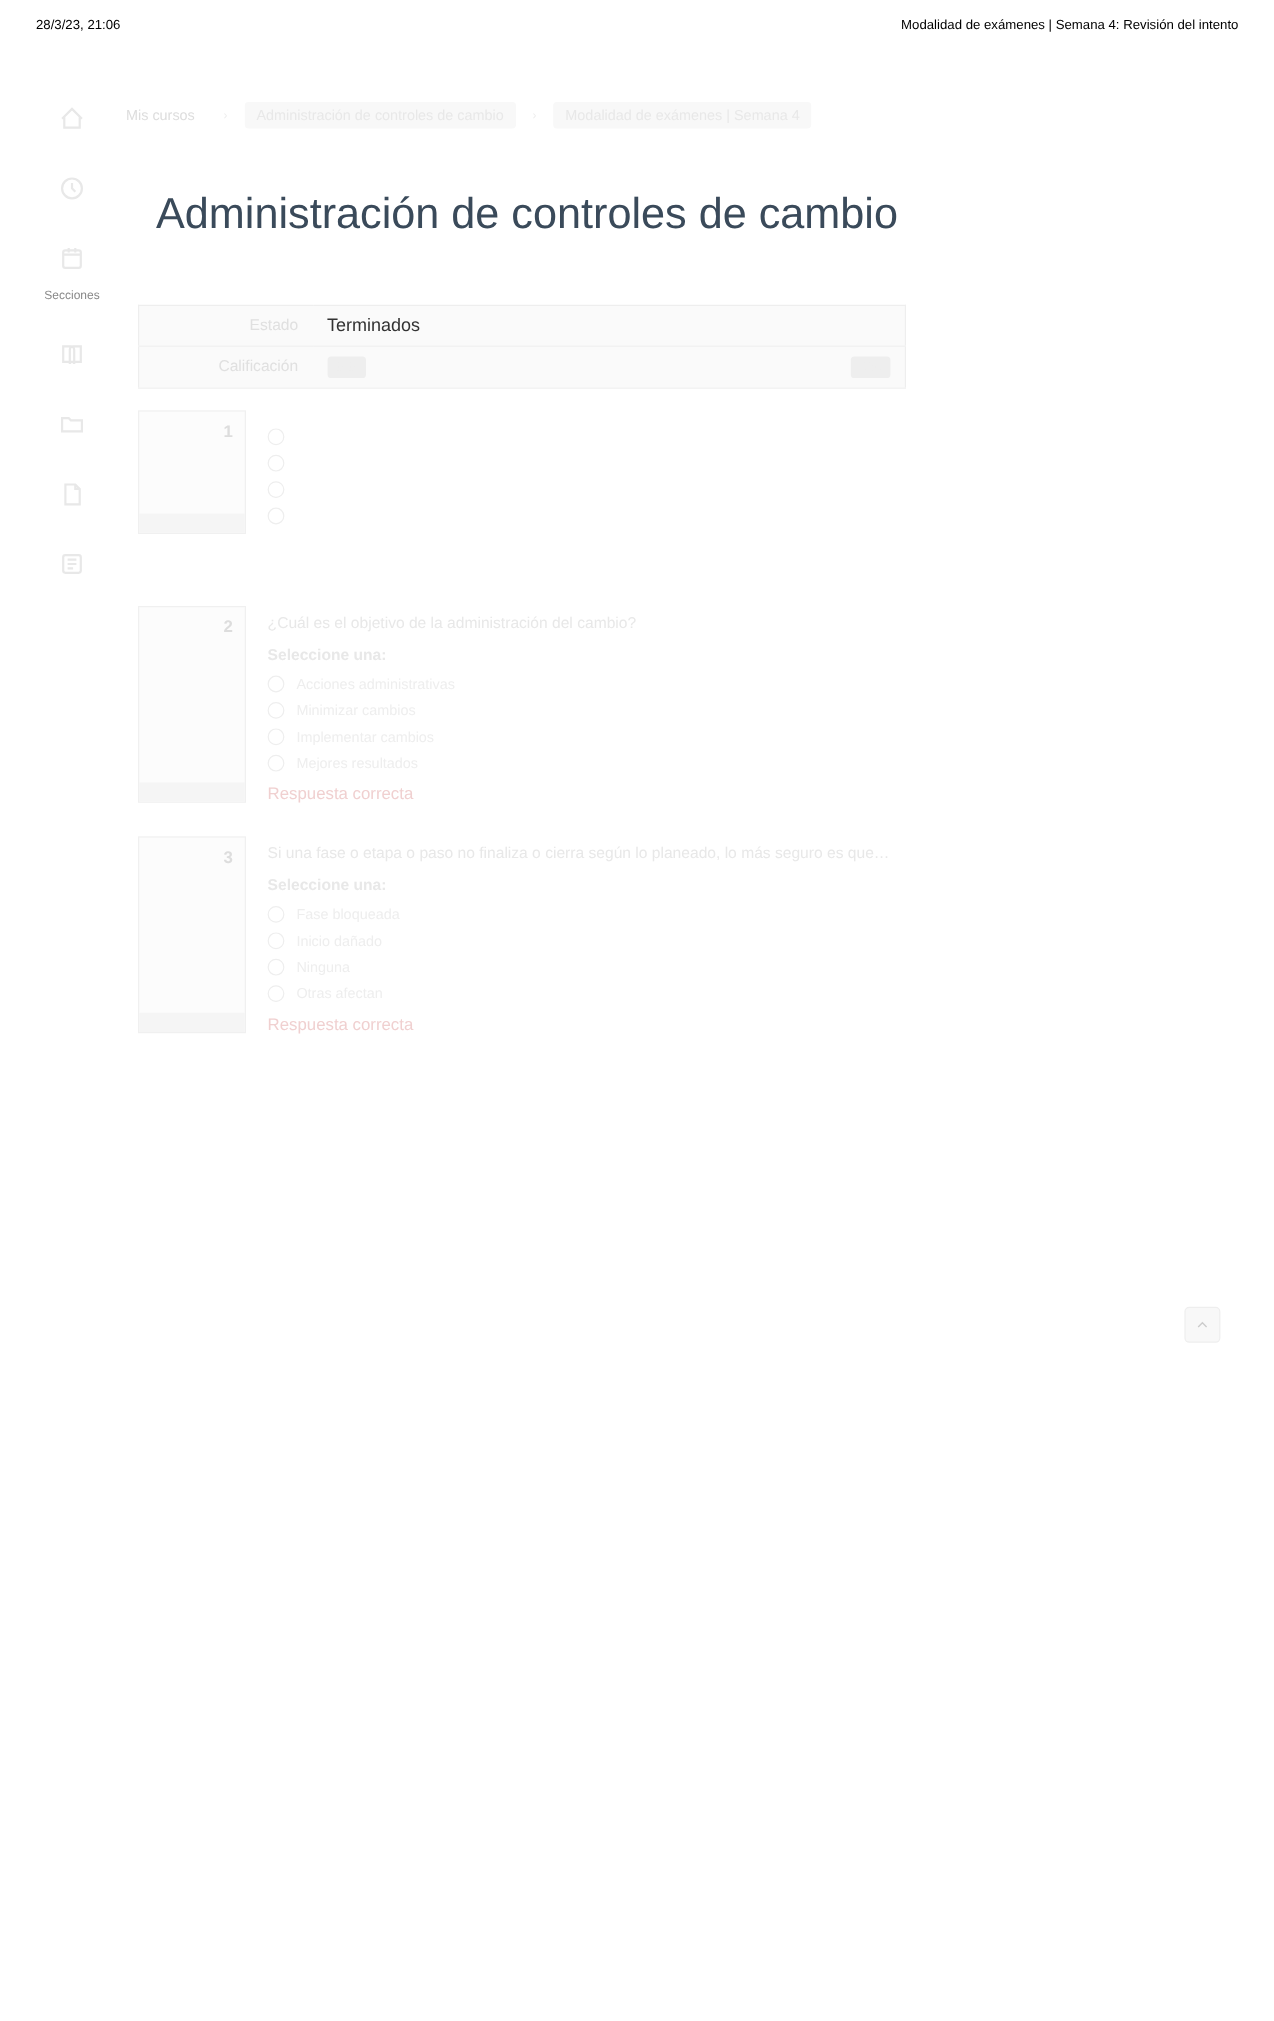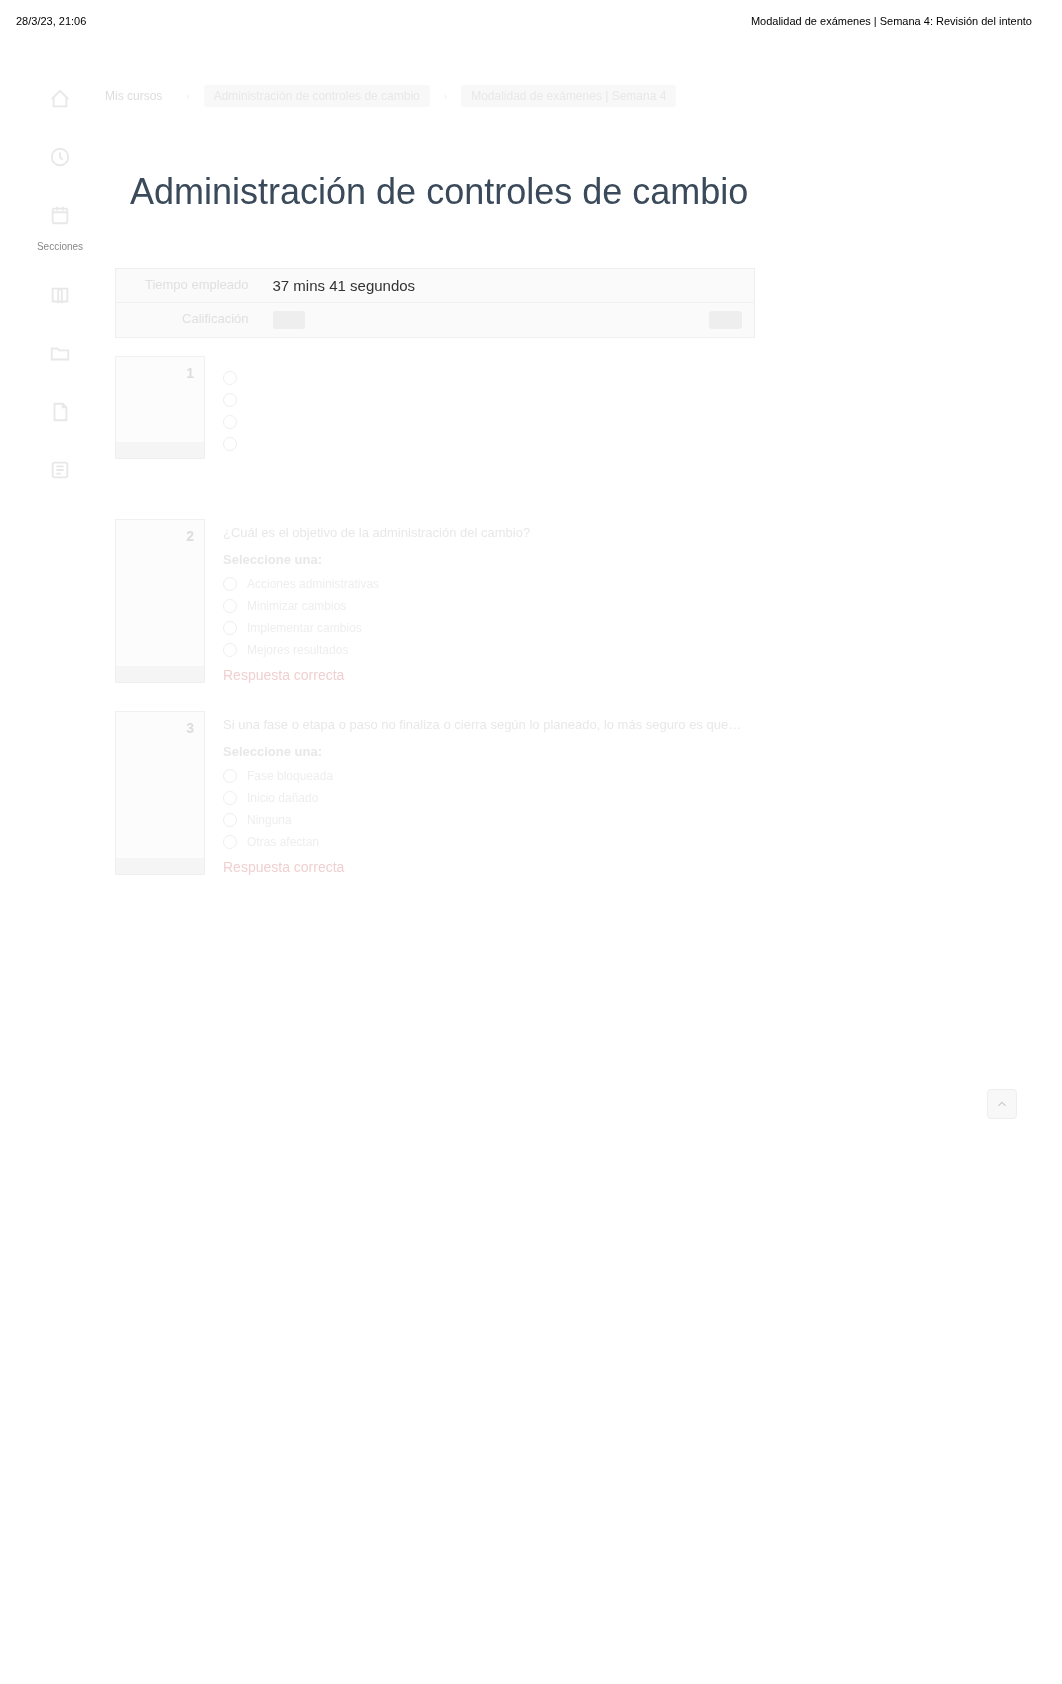--- a/index.html
+++ b/index.html
@@ -12,21 +12,21 @@
       background: #ffffff;
       width: 1062px;
       height: 1684px;
       position: relative;
       font-size: 14px;
       color: #333;
     }
     .print-header {
       display: flex;
       justify-content: space-between;
-      padding: 15px 30px 10px 16px;
+      padding: 15px 30px 10px 30px;
       font-size: 11px;
       color: #000;
     }
     .sidebar {
       position: absolute;
       left: 30px;
       top: 85px;
       width: 60px;
       display: flex;
       flex-direction: column;
@@ -61,21 +61,21 @@
     .content {
       position: absolute;
       left: 95px;
       top: 85px;
       right: 40px;
     }
     .breadcrumb {
       display: flex;
       align-items: center;
       gap: 14px;
-      margin-bottom: 64px;
+      margin-bottom: 50px;
       font-size: 12px;
     }
     .breadcrumb-item {
       color: #e8e8e8;
       background: #f8f8f8;
       padding: 4px 10px;
       border-radius: 3px;
     }
     .breadcrumb-item.first {
       background: transparent;
@@ -291,22 +291,22 @@
     <span class="breadcrumb-sep">›</span>
     <span class="breadcrumb-item">Modalidad de exámenes | Semana 4</span>
   </div>
 
   <h1 class="page-title">Administración de controles de cambio</h1>
 
   <div class="main-box">
     <table class="summary-table">
       <tbody>
       <tr>
-        <td class="label">Tiempo empleado</td>
-        <td class="value">37 mins 41 segundos</td>
+        <td class="label">Estado</td>
+        <td class="value">Terminados</td>
       </tr>
       <tr>
         <td class="label">Calificación</td>
         <td class="value">
           <div class="grade-cell">
             <span class="grade-box">0,0</span>
             <span style="flex:1"></span>
             <span class="grade-box">0%</span>
           </div>
         </td>

